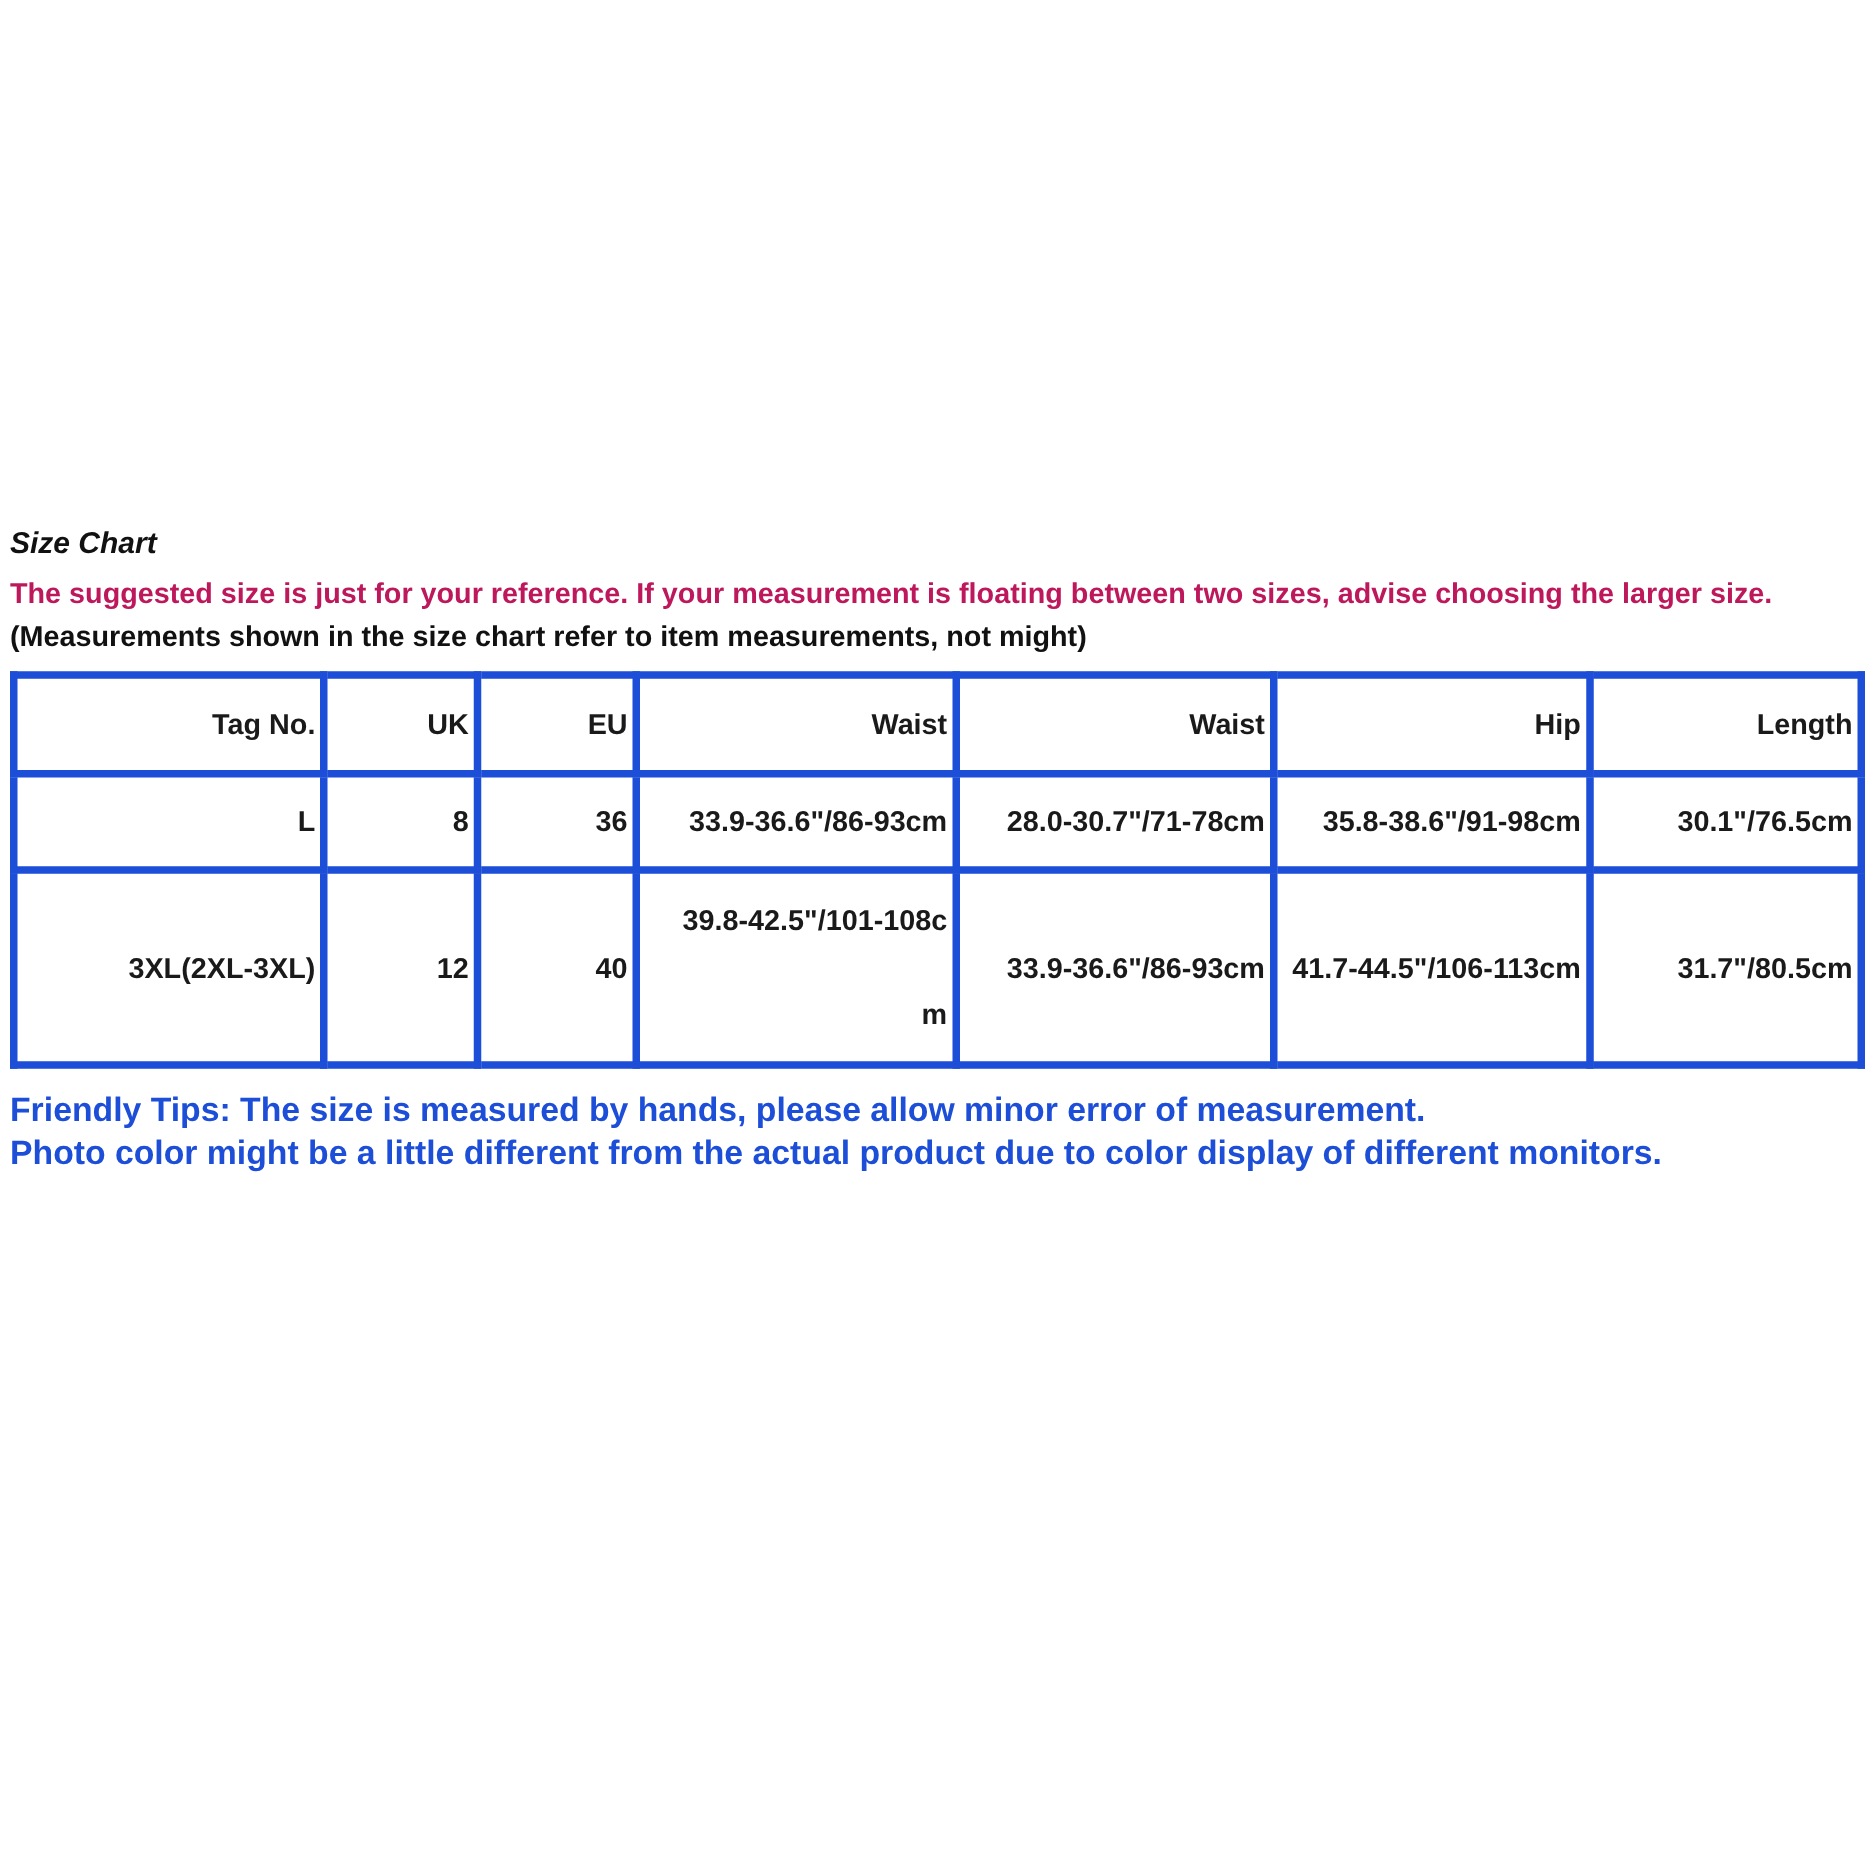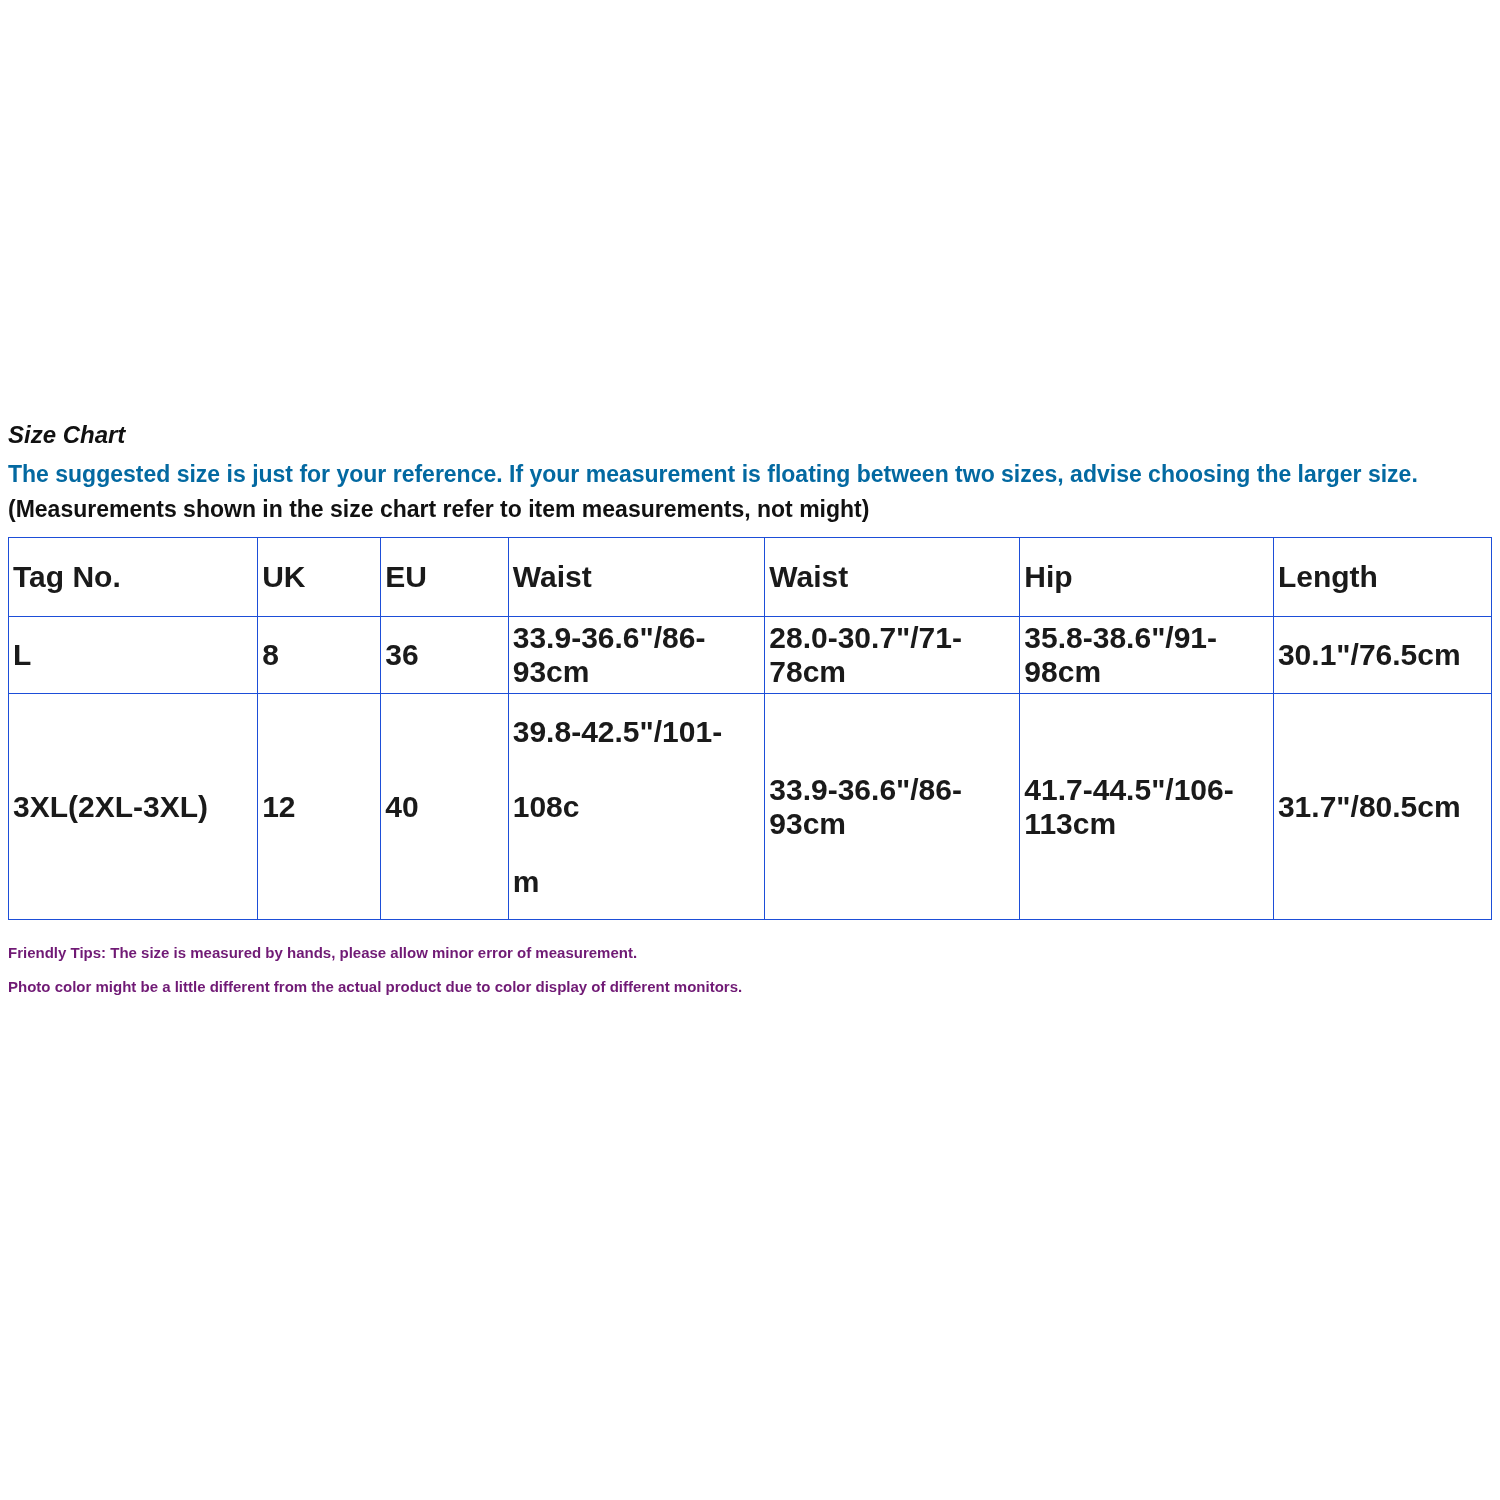--- a/index.html
+++ b/index.html
@@ -25,63 +25,63 @@
   .title {
     font-size: 24px;
     line-height: 30px;
     margin-bottom: 8px;
     color: #111111;
     font-style: italic;
   }
   .note-red {
     font-size: 23px;
     line-height: 32px;
-    color: #0369a1;
+    color: #be185d;
     margin-bottom: 3px;
     white-space: nowrap;
   }
   .note-black {
     font-size: 23px;
     line-height: 32px;
     color: #111111;
     margin-bottom: 12px;
   }
   table.size-table {
     width: 100%;
     border-collapse: collapse;
     table-layout: fixed;
   }
   table.size-table th,
   table.size-table td {
-    border: 1px solid #1d4ed8;
-    text-align: left;
+    border: 6px solid #1d4ed8;
+    text-align: right;
     vertical-align: middle;
-    font-size: 30px;
+    font-size: 23px;
     font-weight: bold;
     color: #1a1a1a;
     padding: 0 4px;
     white-space: pre-line;
     overflow: hidden;
   }
   thead tr { height: 79px; }
   tbody tr { height: 77px; }
   tbody tr:last-child { height: 144px; }
   td.wrap-tall { line-height: 75px; }
   .col-tag    { width: 16.8%; }
   .col-uk     { width: 8.3%;  }
   .col-eu     { width: 8.6%;  }
   .col-bust   { width: 17.3%; }
   .col-waist  { width: 17.2%; }
   .col-hip    { width: 17.1%; }
   .col-length { width: 14.7%; }
   .tips {
     margin-top: 16px;
-    font-size: 15px;
+    font-size: 27px;
     line-height: 34px;
-    color: #701a75;
+    color: #1d4ed8;
   }
 </style>
 </head>
 <body>
 
 <div class="page">
 
   <div class="title">Size Chart</div>
 
   <div class="note-red">The suggested size is just for your reference. If your measurement is floating between two sizes, advise choosing the larger size.</div>

